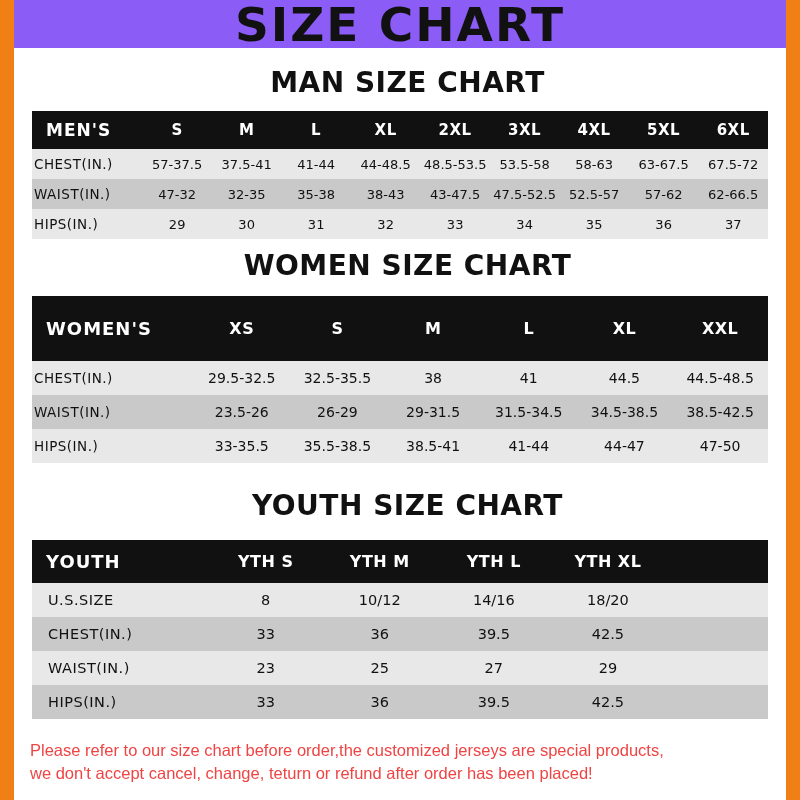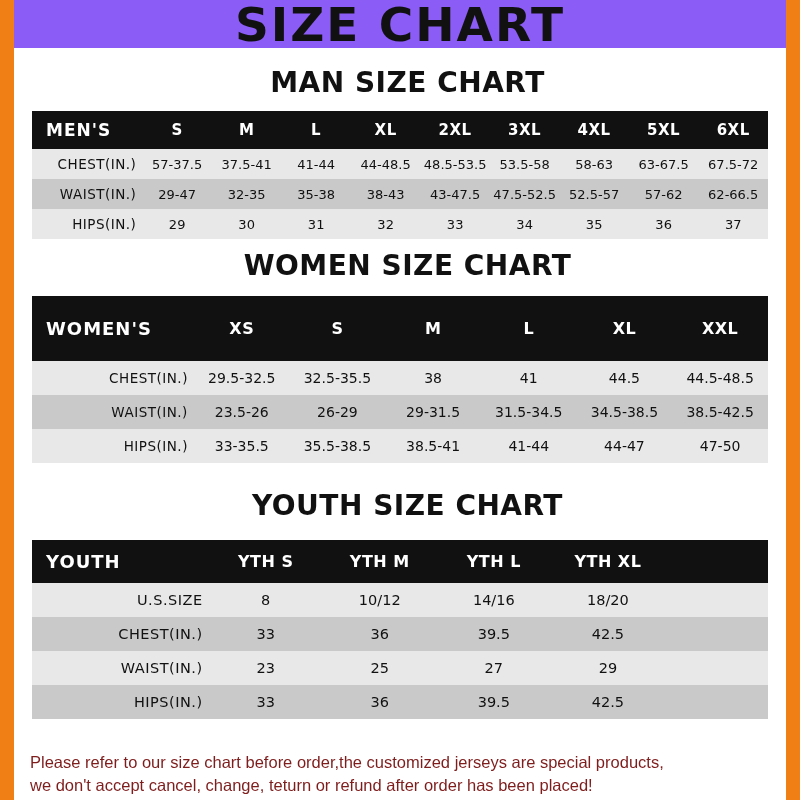--- a/index.html
+++ b/index.html
@@ -78,40 +78,40 @@
   }
   table.size tbody td {
     font-size: 13px;
     color: #111111;
     padding: 7px 2px;
   }
   table.size tbody td.rowlabel {
     font-size: 13.5px;
     letter-spacing: 0.5px;
     padding-right: 6px;
-    text-align: right;
+    text-align: left;
   }
   table.size tbody tr.light td { background: #e8e8e8; }
   table.size tbody tr.dark  td { background: #c9c9c9; }
 
   
   table.youth thead th { font-size: 16px; padding: 11px 2px; }
   table.youth thead th.rowlabel { font-size: 18px; }
   table.youth tbody td { font-size: 14.5px; padding: 9px 16px; }
   table.youth tbody td.rowlabel { font-size: 14.5px; }
 
   table.women thead th { font-size: 16px; padding: 22px 2px; }
   table.women thead th.rowlabel { font-size: 18px; }
   table.women tbody td { font-size: 14px; padding: 9px 2px; }
 
   
   .note {
-    margin-top: 32px;
+    margin-top: 20px;
     padding: 0 16px;
-    color: #7f1d1d;
+    color: #ef4444;
     font-size: 16.5px;
     line-height: 1.42;
     font-family: "Liberation Sans", sans-serif;
   }
   .note div { white-space: nowrap; }
 </style>
 </head>
 <body>
 
 <div id="page">
@@ -145,21 +145,21 @@
           <td>41-44</td>
           <td>44-48.5</td>
           <td>48.5-53.5</td>
           <td>53.5-58</td>
           <td>58-63</td>
           <td>63-67.5</td>
           <td>67.5-72</td>
         </tr>
         <tr class="dark">
           <td class="rowlabel">WAIST(IN.)</td>
-          <td>29-47</td>
+          <td>47-32</td>
           <td>32-35</td>
           <td>35-38</td>
           <td>38-43</td>
           <td>43-47.5</td>
           <td>47.5-52.5</td>
           <td>52.5-57</td>
           <td>57-62</td>
           <td>62-66.5</td>
         </tr>
         <tr class="light">

